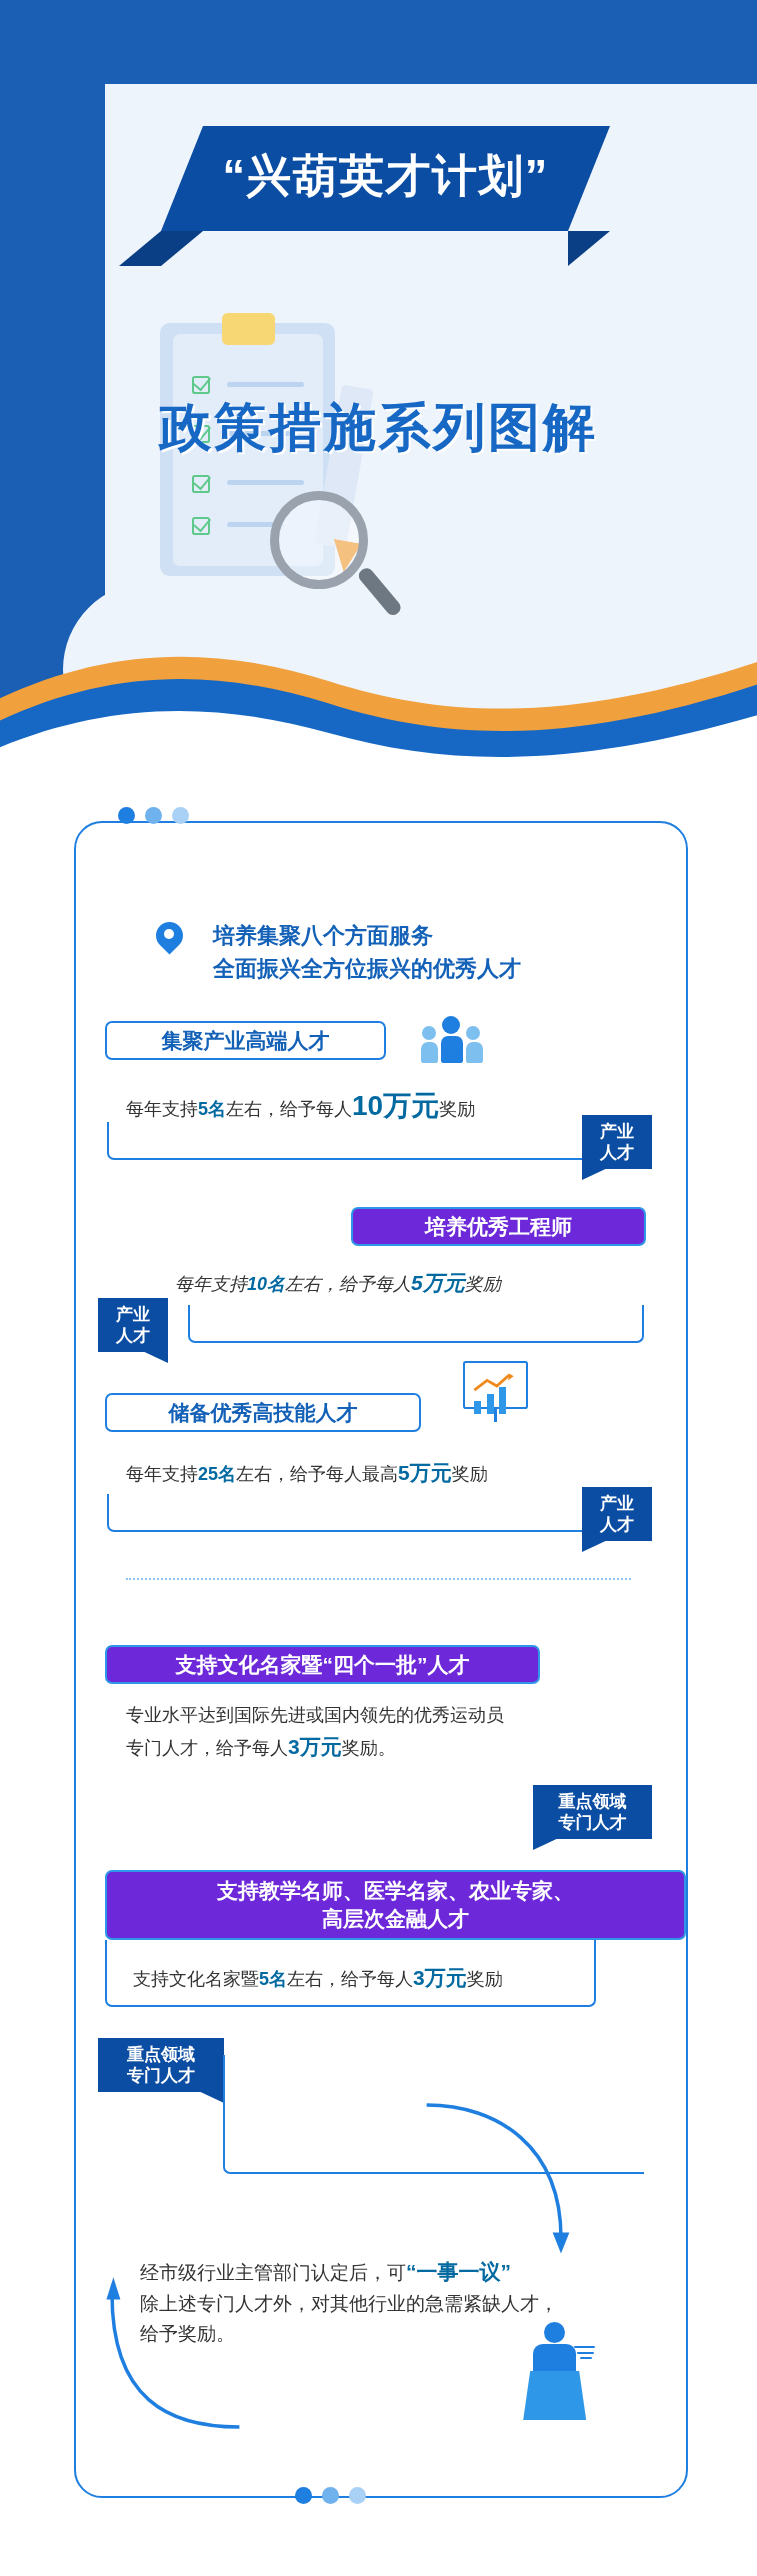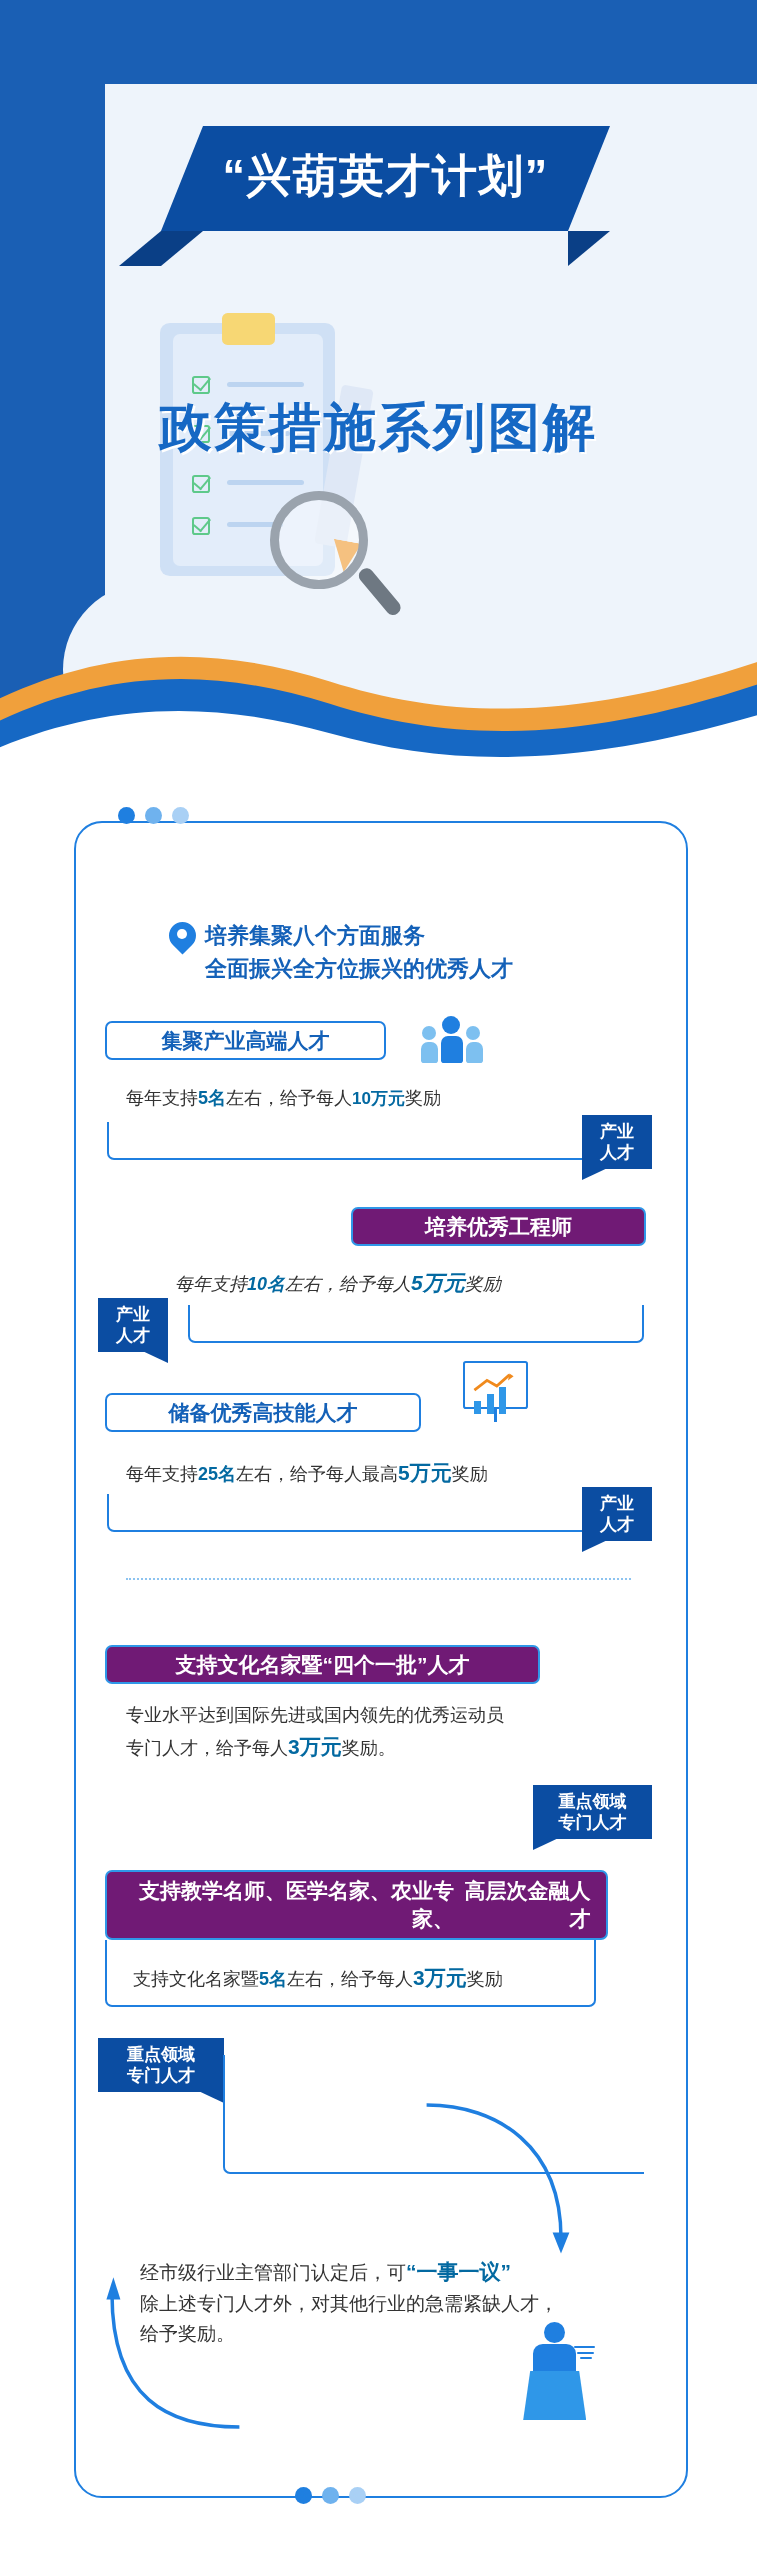--- a/index.html
+++ b/index.html
@@ -215,25 +215,25 @@
     width: 17px; height: 17px;
     border-radius: 50%;
     background: #1f7fe0;
   }
   .card-dots-bottom span:nth-child(2) { background: #6fb2ee; }
   .card-dots-bottom span:nth-child(3) { background: #a9d0f5; }
 
   
   .intro {
     position: absolute;
-    left: 169px; top: 919px;
+    left: 156px; top: 919px;
     width: 491px;
     display: flex;
     align-items: flex-start;
-    gap: 9px;
+    gap: 30px;
   }
   .pin-icon {
     position: relative;
     width: 27px; height: 36px;
     flex: none;
     margin-top: 2.8px;
   }
   .pin-icon::before {
     content: "";
     position: absolute;
@@ -267,24 +267,23 @@
     background: #ffffff;
     display: flex;
     align-items: center;
     justify-content: center;
     padding: 0 15.4px;
     font-size: 21px;
     font-weight: bold;
     color: #1461b8;
   }
   .tag.filled {
-    background: #701a75;
+    background: #6d28d9;
     border-color: #2f97e8;
     color: #ffffff;
-    text-align: right;
   }
   .desc {
     position: absolute;
     font-size: 18px;
     color: #333333;
     line-height: 1.6;
   }
   .desc .num { color: #0369a1; font-weight: bold; }
 
   .bracket {
@@ -497,21 +496,21 @@
     <div class="person big">
         <div class="head"></div>
         <div class="body"></div>
       </div>
     <div class="person light">
         <div class="head"></div>
         <div class="body"></div>
       </div>
   </div>
   <div class="desc" style="left:126px; top:1084px; width:463px;">
-    <span>每年支持</span><span class="num">5名</span><span>左右，给予每人</span><span class="num" style="font-size:17px;">10万元</span><span>奖励</span>
+    <span>每年支持</span><span class="num">5名</span><span>左右，给予每人</span><span class="num" style="font-size:28px;">10万元</span><span>奖励</span>
   </div>
   <div class="bracket" style="left:107px; top:1122px; width:484px; height:38px; border-top:none; border-radius:0 0 7px 7px;"></div>
   <div class="badge" style="left:582px; top:1115px; width:70px;">
     <div>产业</div>
     <div>人才</div>
   </div>
 
   <div class="tag filled" style="left:351px; top:1207px; width:295px;">培养优秀工程师</div>
   <div class="desc" style="left:175px; top:1266px; width:477px;font-style:italic;">
     <span>每年支持</span><span class="num">10名</span><span>左右，给予每人</span><span class="num" style="font-size:21px;">5万元</span><span>奖励</span>
@@ -550,21 +549,21 @@
     <div>专业水平达到国际先进或国内领先的优秀运动员</div>
     <div>
       <span>专门人才，给予每人</span><span class="num" style="font-size:21px;">3万元</span><span>奖励。</span>
     </div>
   </div>
   <div class="badge" style="left:533px; top:1785px; width:119px;">
     <div>重点领域</div>
     <div>专门人才</div>
   </div>
 
-  <div class="tag filled" style="left:105px; top:1870px; width:503px; height:70px; flex-direction:row; line-height:1.35;">
+  <div class="tag filled" style="left:105px; top:1870px; width:581px; height:70px; flex-direction:column; line-height:1.35;">
     <div>支持教学名师、医学名家、农业专家、</div>
     <div>高层次金融人才</div>
   </div>
   <div class="desc" style="left:133px; top:1961px; width:491px;">
     <span>支持文化名家暨</span><span class="num">5名</span><span>左右，给予每人</span><span class="num" style="font-size:21px;">3万元</span><span>奖励</span>
   </div>
   <div class="bracket" style="left:105px; top:1940px; width:491px; height:67px; border-top:none; border-radius:0 0 7px 7px;"></div>
   <div class="badge right-tail" style="left:98px; top:2038px; width:126px;">
     <div>重点领域</div>
     <div>专门人才</div>

